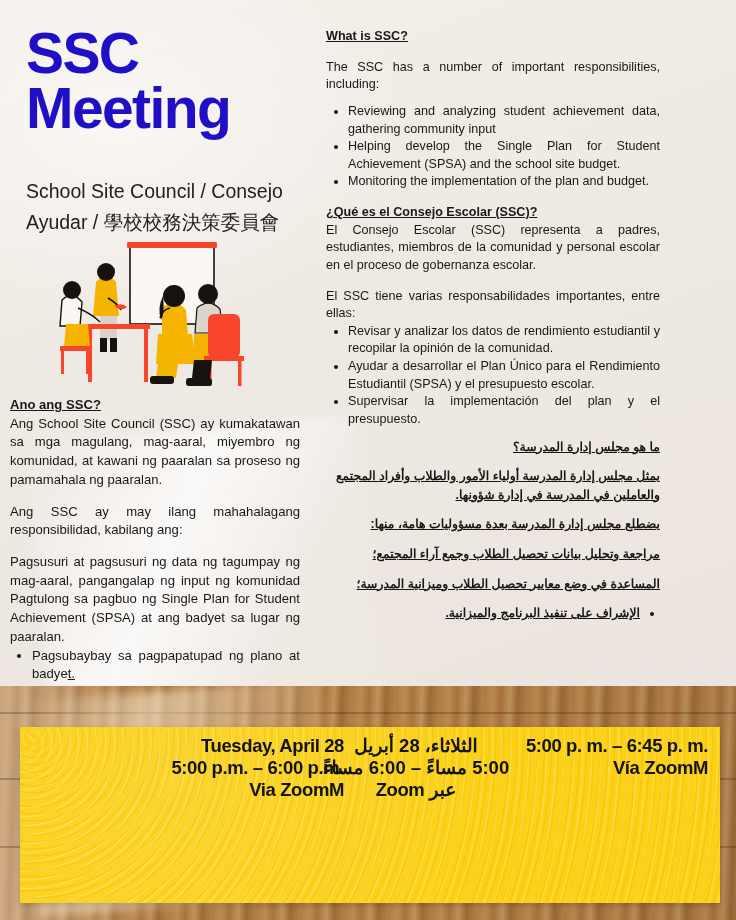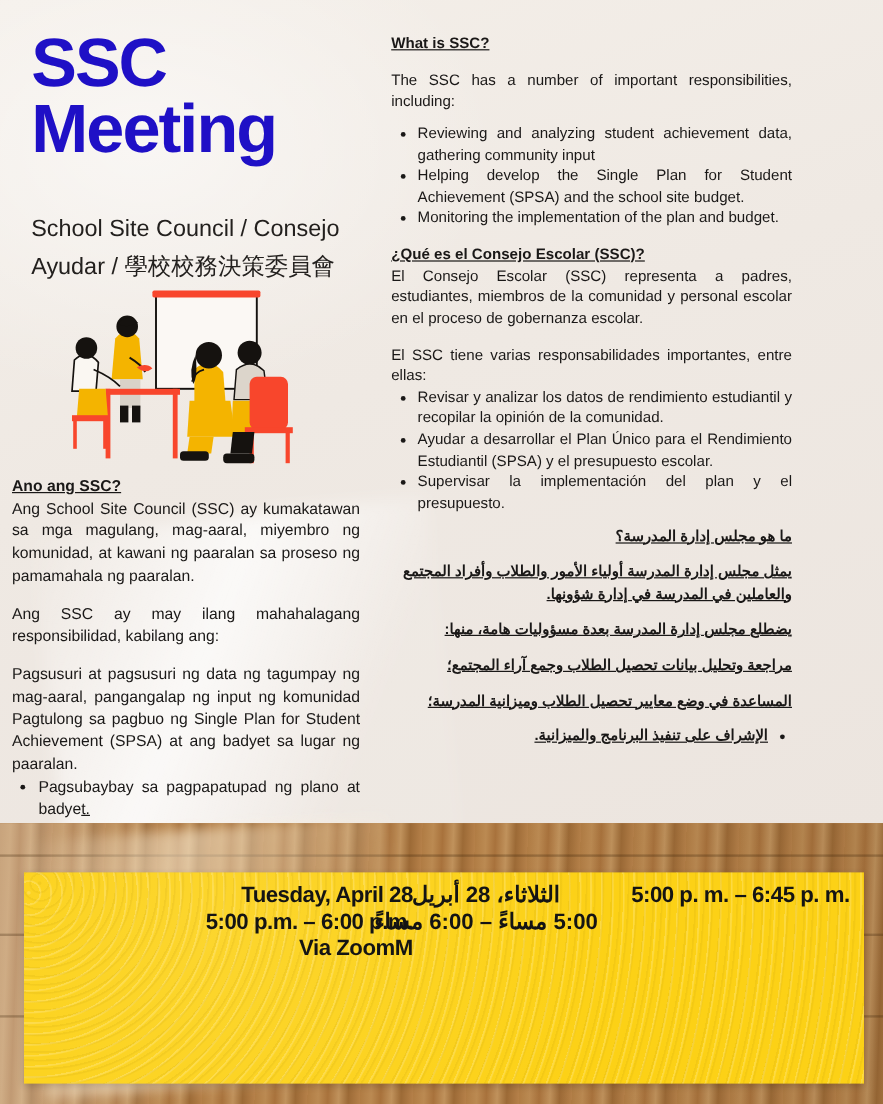--- a/index.html
+++ b/index.html
@@ -180,21 +180,21 @@
     font-size: 18.5px;
     line-height: 1.18;
     letter-spacing: -0.4px;
   }
   .when-en {
     left: 48px; top: 2px;
     width: 276px;
     text-align: right;
   }
   .when-ar {
-    left: 290px; top: 2px;
+    left: 301px; top: 2px;
     width: 190px;
     text-align: center;
     direction: rtl;
   }
   .when-es {
     left: 438px; top: 2px;
     width: 250px;
     text-align: right;
   }
   .zoom-link {
@@ -341,22 +341,24 @@
     <div class="when-row">
       <div class="when-col when-en">
         <div>Tuesday, April 28</div>
         <div>5:00 p.m. – 6:00 p.m.</div>
         <div>Via ZoomM</div>
       </div>
 
       <div class="when-col when-ar">
         <div>الثلاثاء، 28 أبريل</div>
         <div>5:00 مساءً – 6:00 مساءً</div>
+        <div>عبر Zoom</div>
       </div>
 
       <div class="when-col when-es">
         <div>5:00 p. m. – 6:45 p. m.</div>
+        <div>Vía ZoomM</div>
       </div>
     </div>
 
   </div>
 
 </div>
 
 </body></html>

